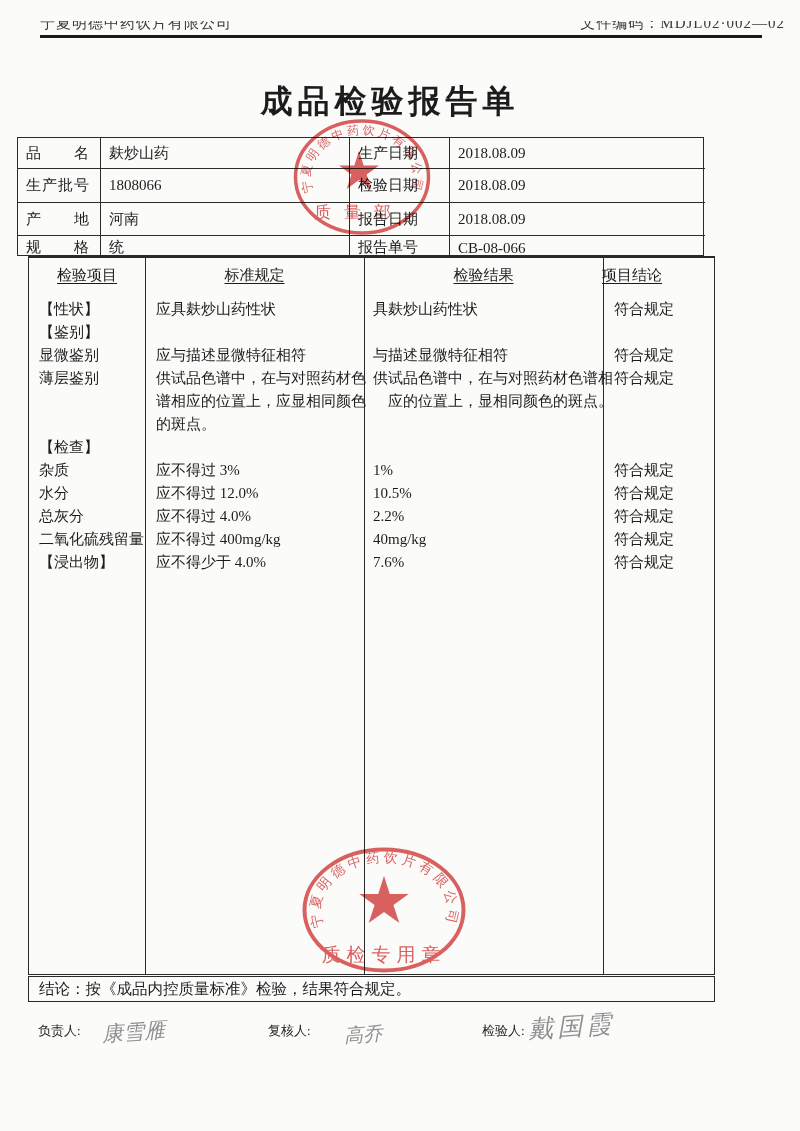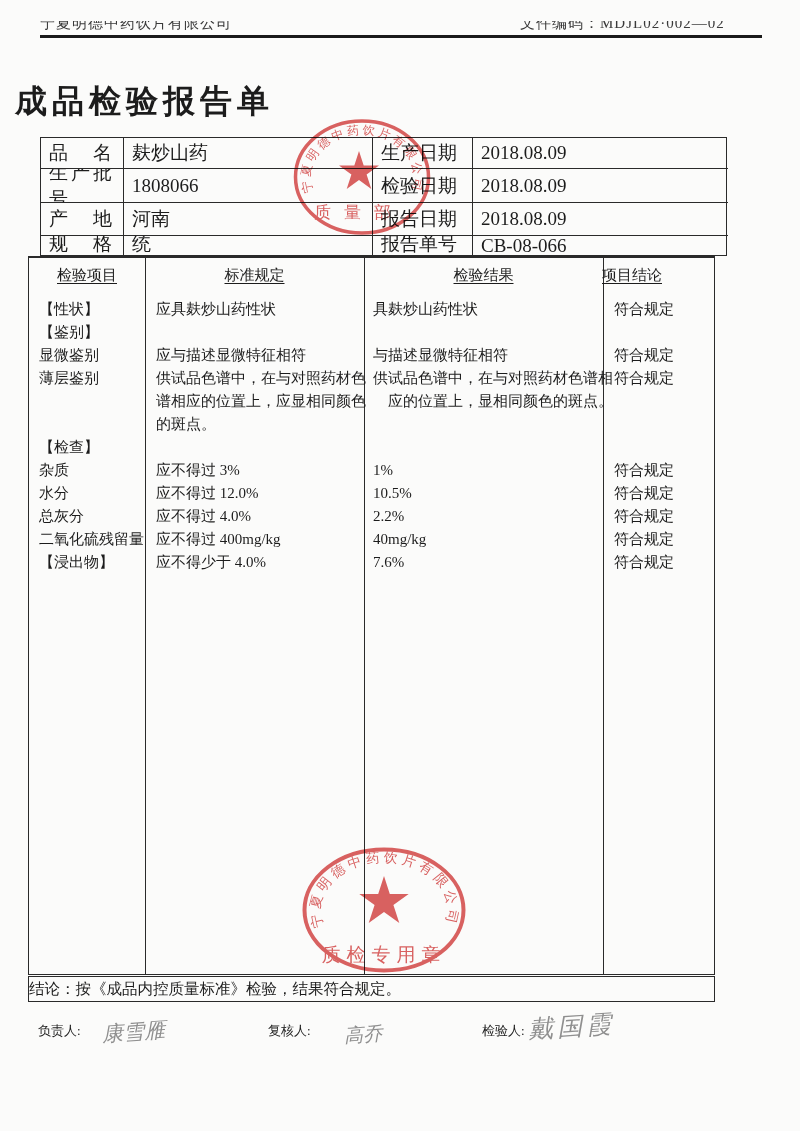--- a/index.html
+++ b/index.html
@@ -6,45 +6,45 @@
   .page {
     position:relative; width:800px; height:1131px; margin:0 auto;
     background:#fbfbfa; overflow:hidden;
     font-family:"Liberation Serif","DejaVu Serif",serif;
     color:#1c1c1c;
   }
   
   .hdr-clip { position:absolute; top:21px; height:14px; overflow:hidden; }
   .hdr-clip > span { display:block; margin-top:-7px; font-size:15px; color:#3a3a3a; letter-spacing:1px; white-space:nowrap; }
   .hdr-left { left:40px; width:330px; }
-  .hdr-right { left:520px; width:245px; }
+  .hdr-right { left:540px; width:245px; text-align:right; }
   .hdr-rule { position:absolute; left:40px; top:35px; width:722px; height:2.5px; background:#1a1a1a; }
   
-  .title { position:absolute; left:0; top:80px; width:780px; 
-           font-size:32px; font-weight:bold; letter-spacing:5px;padding-left:15px; }
-  
-  .info-table { position:absolute; left:40px; top:137px; width:687px; height:119px;
+  .title { position:absolute; left:0; top:80px; width:780px; text-align:center;
+           font-size:32px; font-weight:bold; letter-spacing:5px; }
+  
+  .info-table { position:absolute; left:17px; top:137px; width:687px; height:119px;
                 display:grid; grid-template-columns:83px 249px 100px 255px;
                 grid-template-rows:31px 34px 33px 21px;
-                border:1.6px solid #2a2a2a; box-sizing:border-box; font-size:19px; }
+                border:1.6px solid #2a2a2a; box-sizing:border-box; font-size:15px; }
   .info-cell { border-right:1px solid #2a2a2a; border-bottom:1px solid #2a2a2a;
                display:flex; align-items:center; padding:0 8px; box-sizing:border-box; overflow:hidden; }
   .info-cell:nth-child(4n) { border-right:none; }
   .info-cell:nth-child(n+13) { border-bottom:none;align-items:flex-end; }
   .jlabel { width:63px; text-align:justify; text-align-last:justify; }
   
   .insp-table { position:absolute; left:28px; top:256px; width:687px; height:719px;
                 border:1.6px solid #2a2a2a; border-top-width:2.4px; box-sizing:border-box; font-size:15px; }
   .vline { position:absolute; top:0; bottom:0; width:1.2px; background:#2a2a2a; }
   .insp-head { position:absolute; top:8px; text-decoration:underline; text-underline-offset:3px; text-align:center; }
   .insp-col { position:absolute; top:40px; white-space:pre; line-height:23px; font-size:15px; }
   
   .conclusion-box { position:absolute; left:28px; top:976px; width:687px; height:26px;
                     border:1.5px solid #2a2a2a; box-sizing:border-box;
-                    display:flex; align-items:center; font-size:15.5px; }
+                    display:flex; align-items:center; padding-left:10px; font-size:15.5px; }
   
   .sig-label { position:absolute; top:1022px; font-size:13px; }
   .sig-name { position:absolute; color:#8f8f8f; font-style:italic; white-space:nowrap;
               transform:rotate(-4deg); font-family:"DejaVu Serif","Liberation Serif",serif; }
   
   .stamp { position:absolute; mix-blend-mode:multiply; opacity:0.82; pointer-events:none; }
   .stamp text { fill:#d43f3f; font-family:"Liberation Serif","DejaVu Serif",serif; }
   .stamp .ring { fill:none; stroke:#d43f3f; }
   .stamp .star { fill:#d43f3f; }
 </style>

